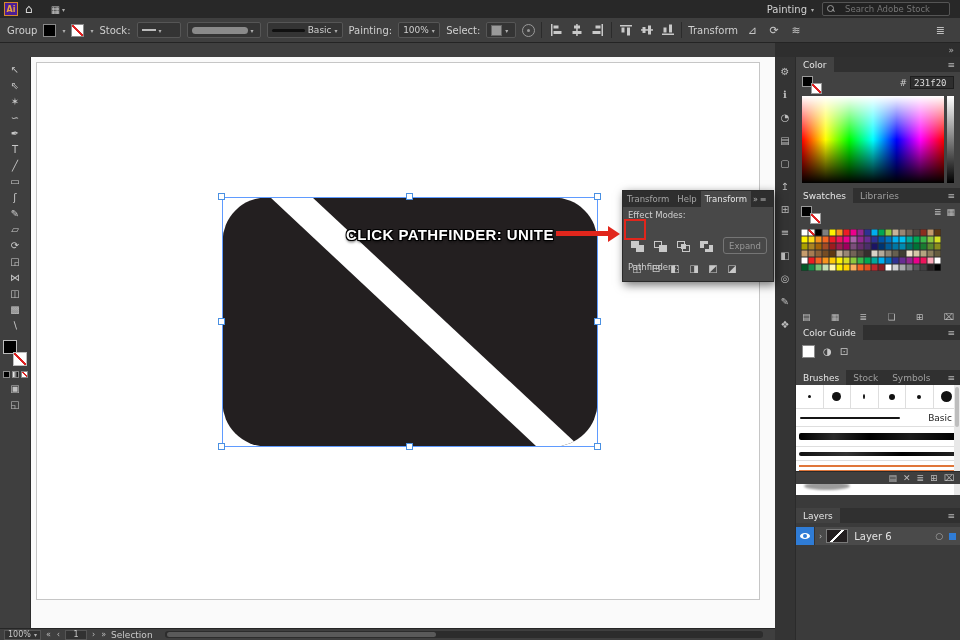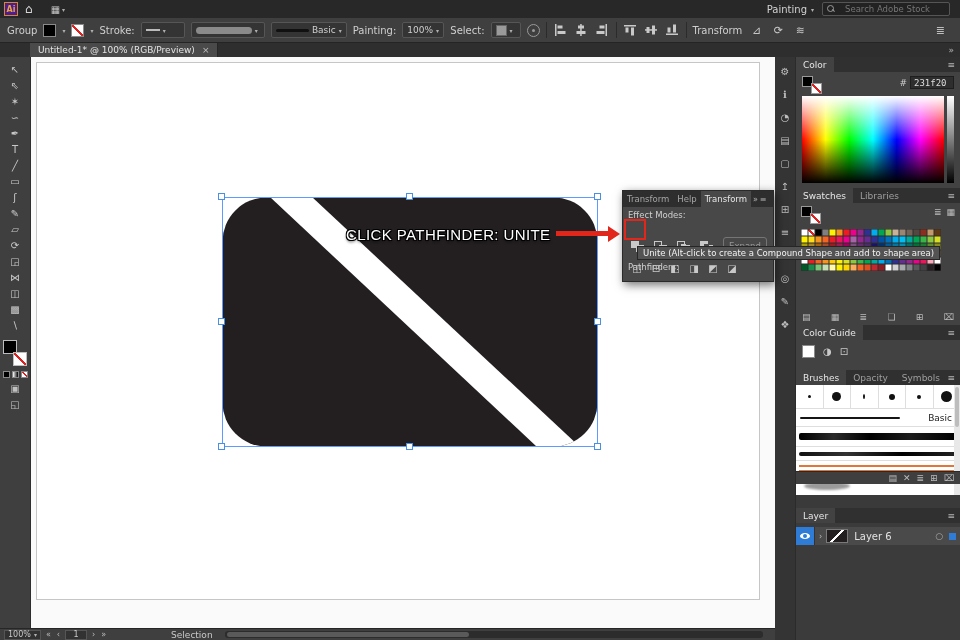--- a/index.html
+++ b/index.html
@@ -68,21 +68,21 @@
   .t-grad{background:linear-gradient(90deg,#fff,#000)}
   .t-none{background:#fff;background-image:linear-gradient(45deg,transparent 40%,#d22 40%,#d22 60%,transparent 60%)}
   .tb-small{color:#c0c0c0;font-size:10px;margin-top:4px}
 
   
   .canvas{position:absolute;left:31px;top:57px;width:744px;height:571px;background:#fafafa;z-index:1}
   .artboard{position:absolute;left:5px;top:5px;width:724px;height:538px;background:#fff;border:1px solid #c6c6c6}
 
   .shape-svg{position:absolute;left:218px;top:193px;z-index:5}
   .handle{position:absolute;width:7px;height:7px;background:#fff;border:1px solid #4a90e2;z-index:8}
-  .annotation{position:absolute;left:346px;top:226px;z-index:12;color:#fff;font-weight:normal;
+  .annotation{position:absolute;left:346px;top:226px;z-index:12;color:#fff;font-weight:bold;
               font-size:15px;letter-spacing:.4px;font-family:"Liberation Sans","DejaVu Sans",sans-serif;
               text-shadow:-1px -1px 0 #000,1px -1px 0 #000,-1px 1px 0 #000,1px 1px 0 #000,0 2px 3px rgba(0,0,0,.8)}
   .arrow-line{position:absolute;left:556px;top:231px;width:52px;height:5px;background:#e1261c;z-index:44}
   .arrow-head{position:absolute;left:608px;top:226px;width:0;height:0;border-top:8px solid transparent;
               border-bottom:8px solid transparent;border-left:12px solid #e1261c;z-index:44}
 
   
   .pfpanel{position:absolute;left:622px;top:190px;width:152px;height:92px;background:#484848;
            box-shadow:2px 3px 9px rgba(0,0,0,.55);z-index:40;border:1px solid #2a2a2a}
   .pfhead{height:16px;background:#2e2e2e;display:flex;align-items:center;font-size:8.5px;color:#a5a5a5;overflow:hidden}
@@ -194,21 +194,21 @@
 
   
   .statusbar{position:absolute;left:0;top:628px;width:775px;height:12px;background:#3f3f3f;
              border-top:1px solid #262626;display:flex;align-items:center;gap:4px;padding:0 4px;
              font-size:9px;color:#c9c9c9;z-index:16}
   .zoombox{height:10px;background:#323232;border:1px solid #555;display:flex;align-items:center;
            gap:3px;padding:0 3px;font-size:8px}
   .navic{font-size:8px;color:#bdbdbd;padding:0 1px}
   .abnum{width:22px;height:10px;background:#323232;border:1px solid #555;display:flex;align-items:center;
          justify-content:center;font-size:8px}
-  .statusmode{margin-left:60px}
+  .statusmode{}
   .hscroll{flex:1;height:7px;background:#2c2c2c;border-radius:3px;margin:0 8px;position:relative}
   .hscroll .th{position:absolute;left:2px;top:1px;width:45%;height:5px;background:#5a5a5a;border-radius:3px}
 </style>
 </head>
 <body>
 
 <div class="app">
 
   <div class="menubar">
     <div class="ai-logo">Ai</div>
@@ -226,21 +226,21 @@
       </div>
     </div>
   </div>
 
   <div class="controlbar">
     <span>Group</span>
     <span class="sw13 sw-fill"></span>
     <span class="chev">▾</span>
     <span class="sw13 sw-none"></span>
     <span class="chev">▾</span>
-    <span>Stroke:</span>
+    <span>Stock:</span>
     <span class="cb-dd" style="width:44px">
       <span style="width:14px;height:2px;background:#bbb"></span>
         <span class="chev">▾</span>
     </span>
     <span class="cb-dd" style="width:74px">
       <span class="vw-pill"></span>
         <span class="chev">▾</span>
     </span>
     <span class="cb-dd" style="width:76px">
       <span class="brush-line"></span>
@@ -303,26 +303,20 @@
         </svg>
     </span>
     <span class="vsep"></span>
     <span>Transform</span>
     <span class="glyphic">⊿</span>
     <span class="glyphic">⟳</span>
     <span class="glyphic">≋</span>
     <span class="cb-end">≣</span>
   </div>
 
-  <div class="tabbar">
-    <div class="doctab">
-      <span>Untitled-1* @ 100% (RGB/Preview)</span>
-      <span class="x">×</span>
-    </div>
-  </div>
 
   <div class="toolbar">
     <div id="tool-list" style="display:flex;flex-direction:column;align-items:center;gap:1px">
         <div class="tool">↖</div>
         <div class="tool">⇖</div>
         <div class="tool">✶</div>
         <div class="tool">∽</div>
         <div class="tool">✒</div>
         <div class="tool">T</div>
         <div class="tool">╱</div>
@@ -573,21 +567,21 @@
         <div class="cgrow">
           <span class="cgswatch"></span>
           <span>◑</span>
           <span>⊡</span>
         </div>
       </div>
 
       <div class="panel p-brushes">
         <div class="phead">
           <span class="ptab active">Brushes</span>
-          <span class="ptab">Opacity</span>
+          <span class="ptab">Stock</span>
           <span class="ptab">Symbols</span>
           <span class="pmenu">≡</span>
         </div>
         <div class="brusharea">
           <div class="brow brow1">
             <span class="bcell">
                 <span class="dot" style="width:3px;height:3px"></span>
               </span>
             <span class="bcell">
                 <span class="dot" style="width:9px;height:9px"></span>
@@ -629,21 +623,21 @@
           <span>▤</span>
           <span>✕</span>
           <span>≣</span>
           <span>⊞</span>
           <span>⌧</span>
         </div>
       </div>
 
       <div class="panel p-layers">
         <div class="phead">
-          <span class="ptab active">Layer</span>
+          <span class="ptab active">Layers</span>
           <span class="pmenu">≡</span>
         </div>
         <div class="layerrow">
           <span class="eyecell">
               <span class="eye"></span>
             </span>
           <span class="lchev">›</span>
           <span class="lthumb"></span>
           <span class="lname">Layer 6</span>
           <span class="ltarget">○</span>
@@ -712,15 +706,14 @@
       <span class="pf-btn pf2" style="left:4px;top:52px">◫</span>
       <span class="pf-btn pf2" style="left:23px;top:52px">⊟</span>
       <span class="pf-btn pf2" style="left:42px;top:52px">◧</span>
       <span class="pf-btn pf2" style="left:61px;top:52px">◨</span>
       <span class="pf-btn pf2" style="left:80px;top:52px">◩</span>
       <span class="pf-btn pf2" style="left:99px;top:52px">◪</span>
     </div>
   </div>
 
   <div class="unite-hl"></div>
-  <div class="tooltip">Unite (Alt-click to create a Compound Shape and add to shape area)</div>
 
 </div>
 
 </body></html>

